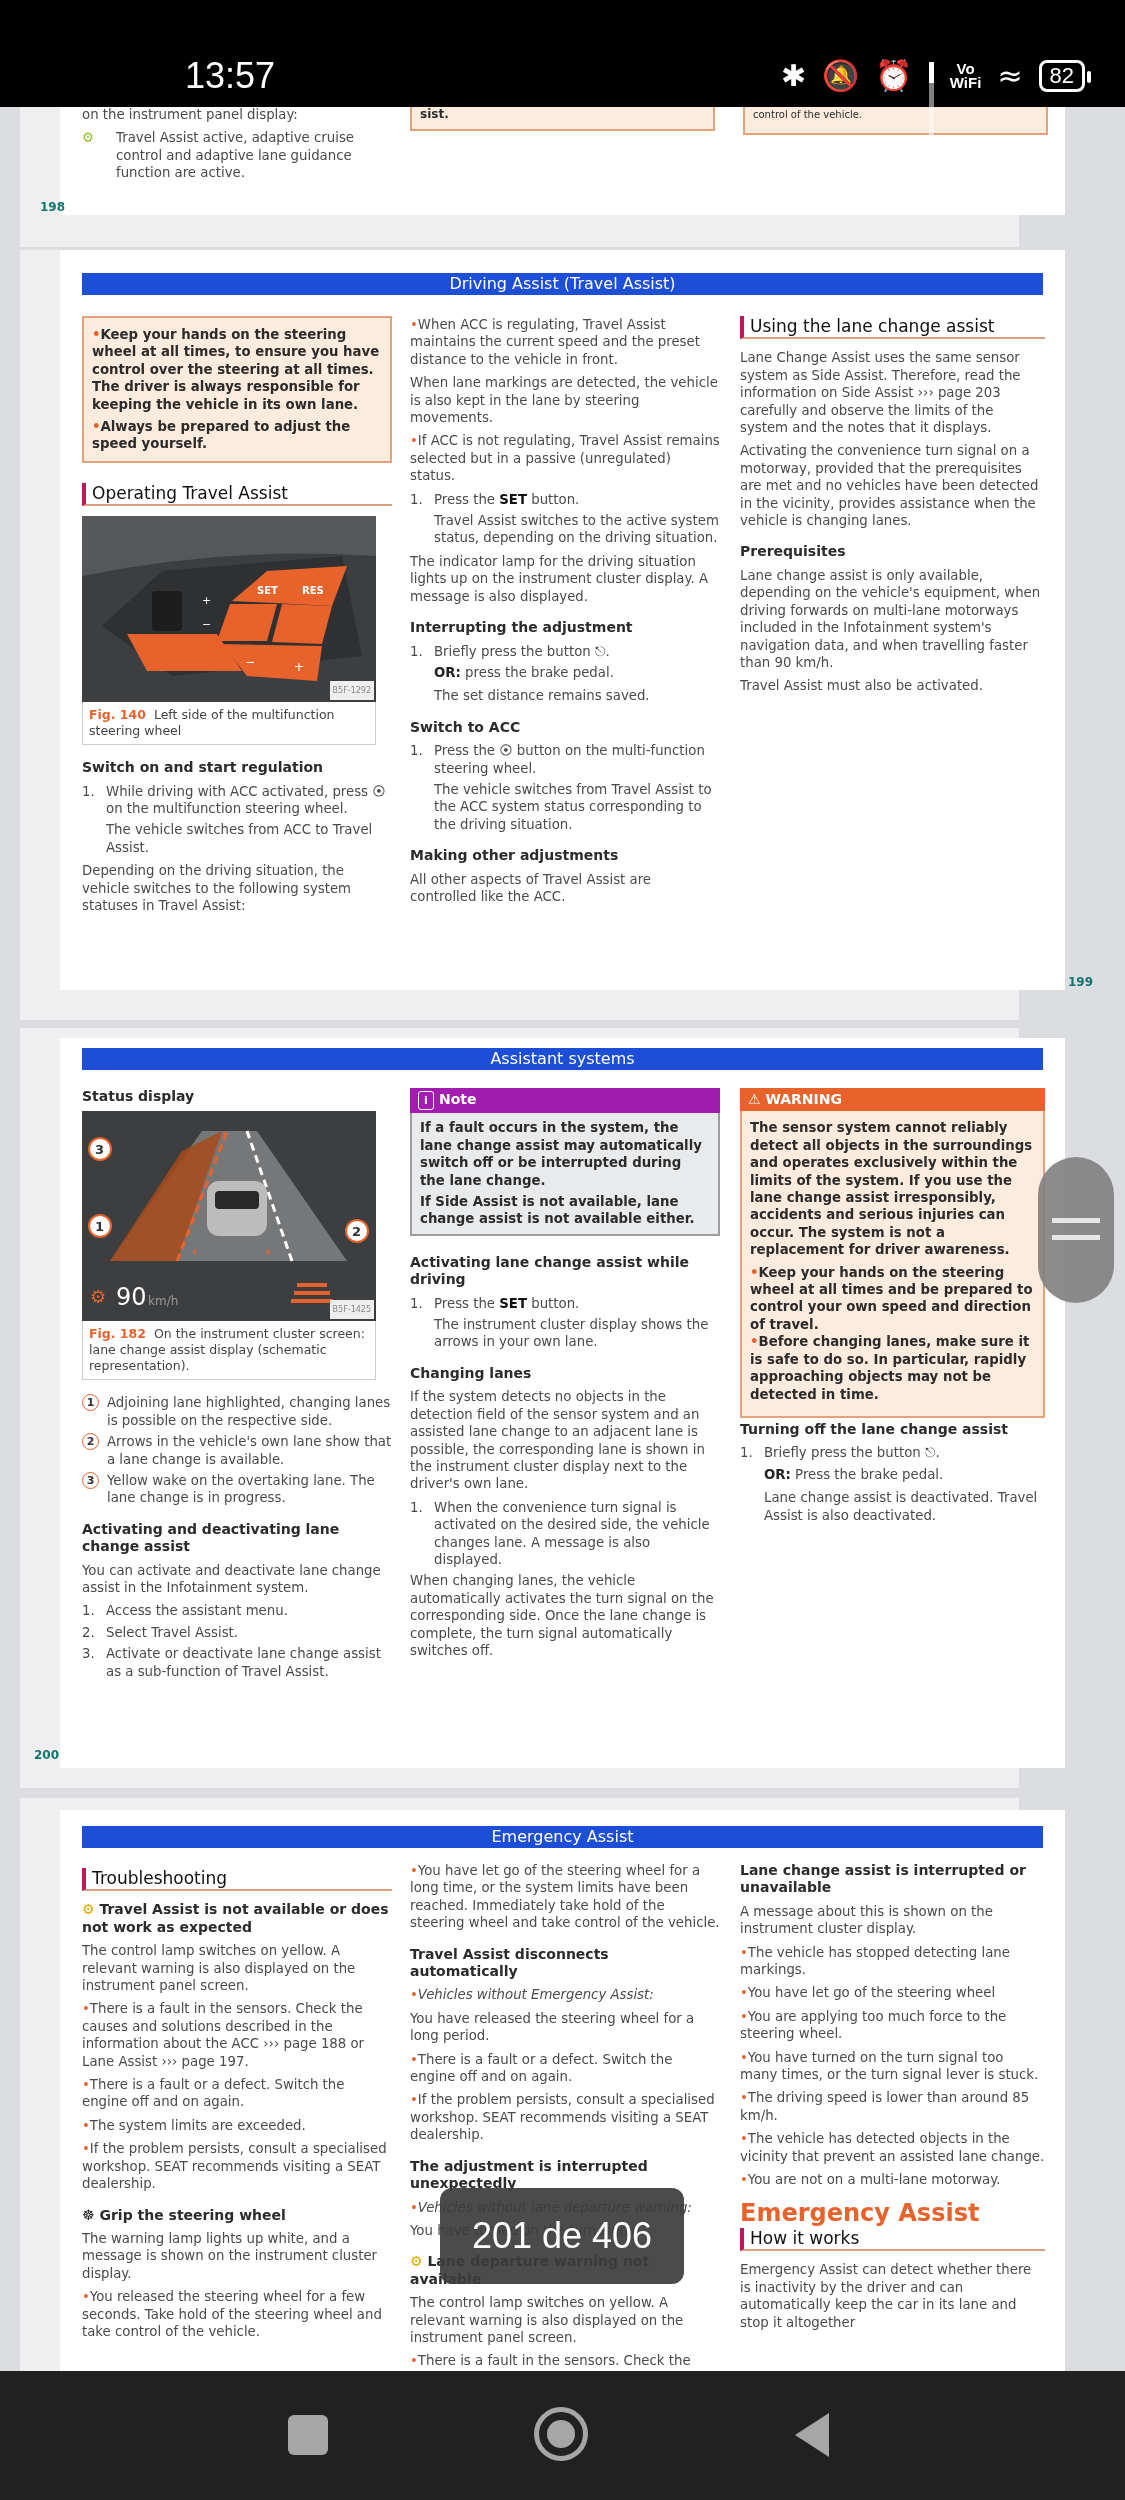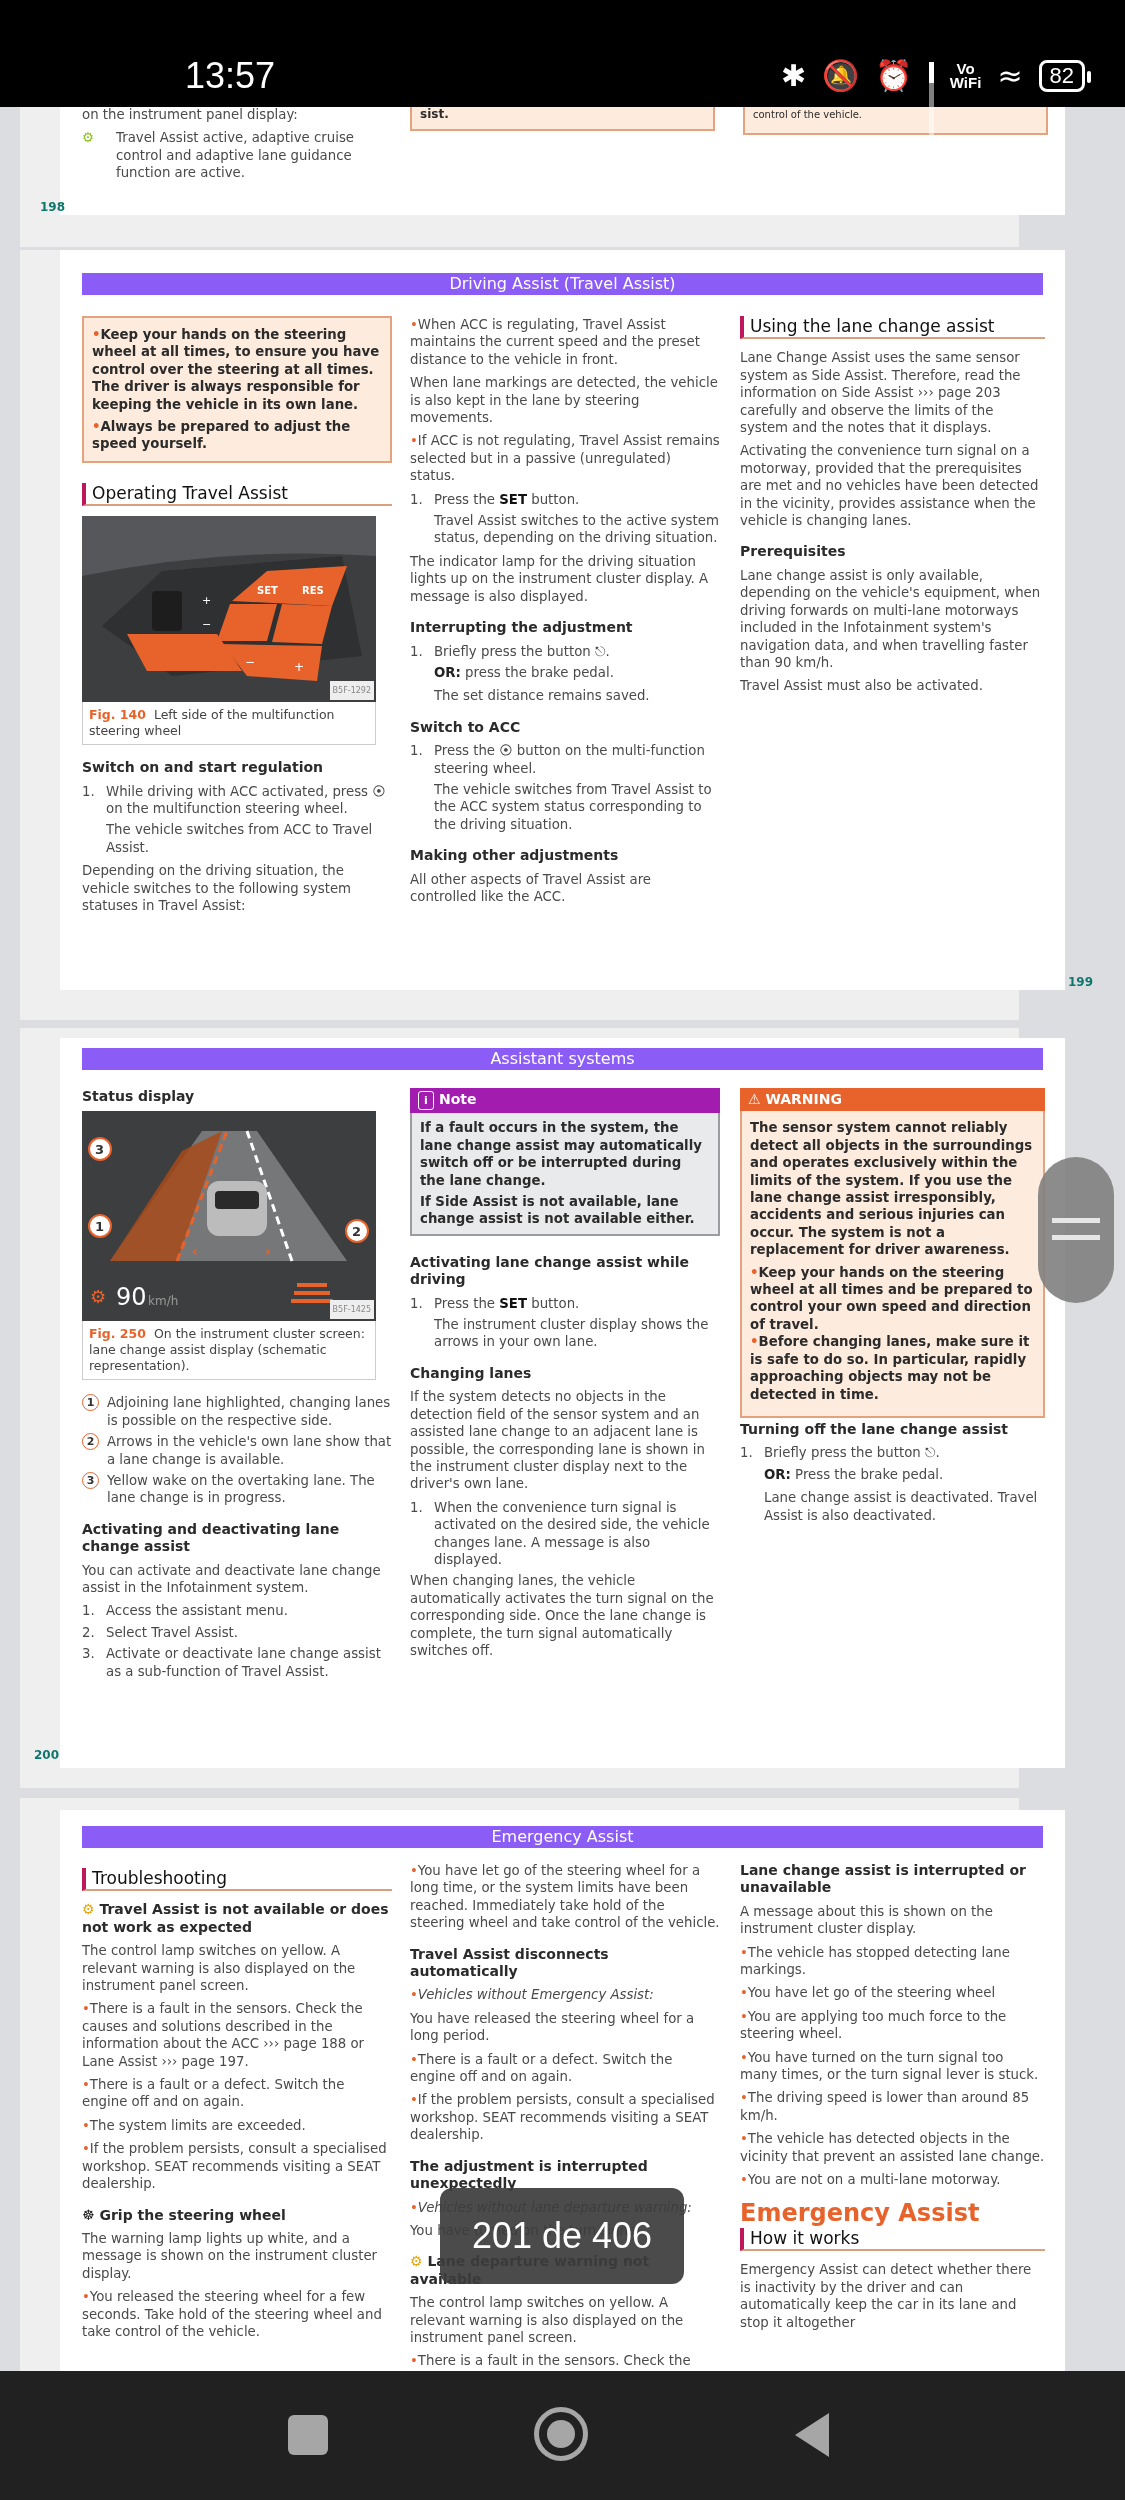--- a/index.html
+++ b/index.html
@@ -14,21 +14,21 @@
   .vowifi { font-size: 15px; line-height: 14px; text-align: center; font-family: "Liberation Sans", sans-serif; font-weight: bold; }
   .battery { border: 3px solid #fff; border-radius: 8px; padding: 0 8px; font-size: 22px; height: 32px; line-height: 26px; position: relative; font-family: "Liberation Sans", sans-serif; }
   .battery::after { content: ""; position: absolute; right: -9px; top: 8px; width: 4px; height: 12px; background: #fff; border-radius: 2px; }
   .signal { display: flex; align-items: flex-end; gap: 3px; height: 28px; }
   .signal i { display: block; width: 5px; background: #fff; }
 
   
   .page { position: absolute; left: 20px; width: 999px; background: #efefef; }
   .sheet { position: absolute; left: 40px; width: 1005px; background: #fff; }
   .pnum { position: absolute; font-size: 12px; font-weight: bold; color: #0f766e; }
-  .banner { position: absolute; left: 22px; width: 961px; height: 22px; background: #8b5cf6; color: #fff; font-size: 16px; text-align: center; line-height: 22px; }
+  .banner { position: absolute; left: 22px; width: 961px; height: 22px; background: #1d4ed8; color: #fff; font-size: 16px; text-align: center; line-height: 22px; }
   .col { position: absolute; font-size: 13.3px; line-height: 17.4px; color: #4a4a4a; }
   .col p { margin-bottom: 6px; }
   .h2 { font-weight: normal; font-size: 17px; color: #111; border-left: 4px solid #be185d; border-bottom: 2px solid #d9a07f; padding: 2px 6px; margin-bottom: 10px; }
   .h3 { font-weight: bold; font-size: 14px; color: #2b2b2b; margin: 14px 0 6px 0; }
   .bul::before { content: "\2022 "; color: #e8632b; }
   .step { display: flex; margin-bottom: 4px; }
   .step .n { width: 24px; flex: none; }
   .indent { padding-left: 24px; margin-bottom: 6px; }
   .warnbox { background: #fdebdd; border: 2px solid #e5a27e; padding: 8px 8px; font-weight: bold; font-size: 13.3px; line-height: 17.4px; color: #2b2b2b; }
   .warnbox p { margin-bottom: 5px; }
@@ -204,21 +204,21 @@
           <text x="8" y="192" font-size="18" fill="#e8632b">⚙</text>
           <text x="34" y="194" font-size="24" fill="#fff">90</text>
           <text x="66" y="194" font-size="12" fill="#999">km/h</text>
           <rect x="215" y="172" width="30" height="4" fill="#e8632b"></rect>
           <rect x="212" y="180" width="36" height="4" fill="#e8632b"></rect>
           <rect x="209" y="188" width="42" height="4" fill="#e8632b"></rect>
         </svg>
         <span class="figtag">B5F-1425</span>
       </div>
       <div class="figcap" style="width:294px;">
-        <b>Fig. 250</b>&nbsp;&nbsp;<span>On the instrument cluster screen: lane change assist display (schematic representation).</span>
+        <b>Fig. 182</b>&nbsp;&nbsp;<span>On the instrument cluster screen: lane change assist display (schematic representation).</span>
       </div>
       <div style="margin-top:14px;">
         <div class="legend">
             <span class="callout">1</span>
             <span>Adjoining lane highlighted, changing lanes is possible on the respective side.</span>
           </div>
         <div class="legend">
             <span class="callout">2</span>
             <span>Arrows in the vehicle's own lane show that a lane change is available.</span>
           </div>

